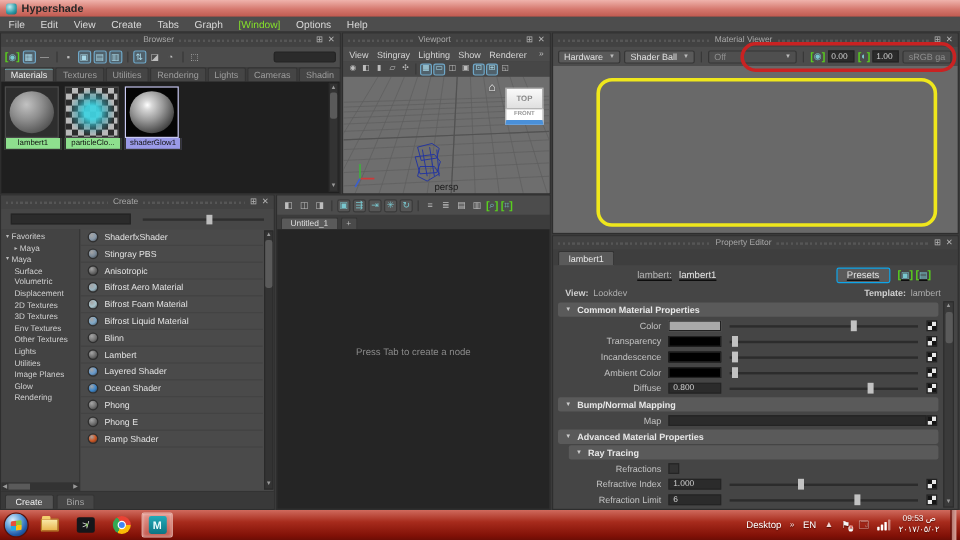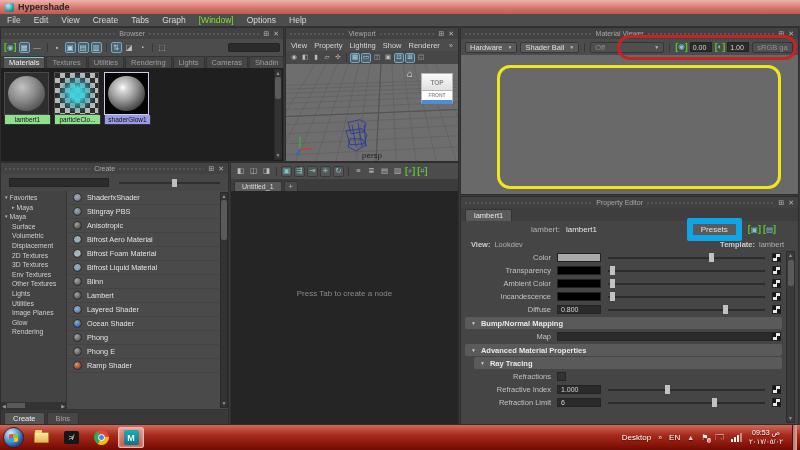--- a/index.html
+++ b/index.html
@@ -93,24 +93,24 @@
 
 .wtoolbar{height:16px;flex:none;display:flex;align-items:center;gap:2px;padding:0 4px;background:#4c4c4c;}
 .wtabs{height:12px;flex:none;background:#3c3c3c;display:flex;align-items:flex-end;padding:0 3px;gap:2px;}
 .wtab{font-size:7px;color:#ddd;background:#5a5a5a;padding:1px 7px;border-radius:2px 2px 0 0;border:1px solid #343434;border-bottom:none;}
 .wtab.add{background:#4a4a4a;color:#bbb;padding:1px 4px;}
 .wcanvas{flex:1;background:#252525;position:relative;}
 .whint{position:absolute;top:42%;left:0;right:0;text-align:center;font-size:8px;color:#8a8a8a;}
 
 .petabs{height:13px;flex:none;background:#3e3e3e;display:flex;align-items:flex-end;padding:0 4px;}
 .petab{font-size:7.5px;color:#e8e8e8;background:#5a5a5a;border:1px solid #333;border-bottom:none;border-radius:2px 2px 0 0;padding:1px 8px;}
-.penamerow{height:17px;flex:none;display:flex;align-items:center;gap:6px;padding:0 10px 0 70px;}
+.penamerow{height:17px;flex:none;display:flex;align-items:center;gap:6px;padding:0 10px 0 70px;text-decoration:underline;}
 .pelab{font-size:8px;color:#b5b5b5;}
 .pename{font-size:8px;color:#e5e5e5;}
-.presets{margin-left:auto;font-size:8px;color:#e0e0e0;background:#5a5a5a;border:6px solid #0ea5e9;border-radius:2px;padding:1px 8px;}
+.presets{margin-left:auto;font-size:8px;color:#e0e0e0;background:#5a5a5a;border:1px solid #0ea5e9;border-radius:2px;padding:1px 8px;}
 .peicons{display:flex;gap:2px;margin-right:12px;}
 .peviewrow{height:12px;flex:none;display:flex;align-items:center;gap:4px;padding:0 14px 0 10px;font-size:7.5px;}
 .pevlab{color:#cfcfcf;font-weight:bold;}
 .pevval{color:#aeaeae;}
 .peright{margin-left:auto;display:flex;gap:4px;}
 .pesections{flex:1;overflow:hidden;padding:1px 16px 0 4px;position:relative;}
 .psech{height:12px;background:#5a5a5a;border-radius:2px;display:flex;align-items:center;gap:5px;padding:0 6px;margin:1px 0;font-size:7.5px;color:#e8e8e8;font-weight:bold;}
 .psech.ind{margin-left:9px;}
 .parrow{font-size:5px;color:#ccc;}
 .prow{height:13px;display:flex;align-items:center;padding-right:1px;}
@@ -235,21 +235,21 @@
   <div class="panel" style="left:285px;top:27px;width:174px;height:135px">
     <div class="phead">
       <span class="pdash"></span>
       <span class="ptitle">Viewport</span>
       <span class="pdash"></span>
       <span class="picon">⊞</span>
       <span class="picon">✕</span>
     </div>
     <div class="vmenubar">
         <span class="vmenu">View</span>
-        <span class="vmenu">Property</span>
+        <span class="vmenu">Stingray</span>
         <span class="vmenu">Lighting</span>
         <span class="vmenu">Show</span>
         <span class="vmenu">Renderer</span>
         <span class="voverflow">»</span>
       </div>
     <div class="vtoolbar">
         <span class="ticon plain">◉</span>
         <span class="ticon plain">◧</span>
         <span class="ticon plain">▮</span>
         <span class="ticon plain">▱</span>
@@ -544,46 +544,50 @@
     </div>
     <div class="peviewrow">
       <span class="pevlab">View:</span>
       <span class="pevval">Lookdev</span>
       <span class="peright">
         <span class="pevlab">Template:</span>
         <span class="pevval">lambert</span>
       </span>
     </div>
     <div class="pesections">
+      <div class="psech">
+          <span class="parrow">▼</span>
+          <span>Common Material Properties</span>
+        </div>
         <div class="prow">
           <span class="plab">Color</span>
           <span class="pswatch" style="background: rgb(169, 169, 169);"></span>
           <span class="ptrack">
             <span class="phandle" style="left: calc(66% - 3px);"></span>
           </span>
           <span class="pchecker"></span>
         </div>
         <div class="prow">
           <span class="plab">Transparency</span>
           <span class="pswatch" style="background: rgb(0, 0, 0);"></span>
           <span class="ptrack">
             <span class="phandle" style="left: calc(3% - 3px);"></span>
           </span>
           <span class="pchecker"></span>
         </div>
         <div class="prow">
-          <span class="plab">Ambient Color</span>
+          <span class="plab">Incandescence</span>
           <span class="pswatch" style="background: rgb(0, 0, 0);"></span>
           <span class="ptrack">
             <span class="phandle" style="left: calc(3% - 3px);"></span>
           </span>
           <span class="pchecker"></span>
         </div>
         <div class="prow">
-          <span class="plab">Incandescence</span>
+          <span class="plab">Ambient Color</span>
           <span class="pswatch" style="background: rgb(0, 0, 0);"></span>
           <span class="ptrack">
             <span class="phandle" style="left: calc(3% - 3px);"></span>
           </span>
           <span class="pchecker"></span>
         </div>
         <div class="prow">
           <span class="plab">Diffuse</span>
           <span class="pfield">0.800</span>
           <span class="ptrack">

